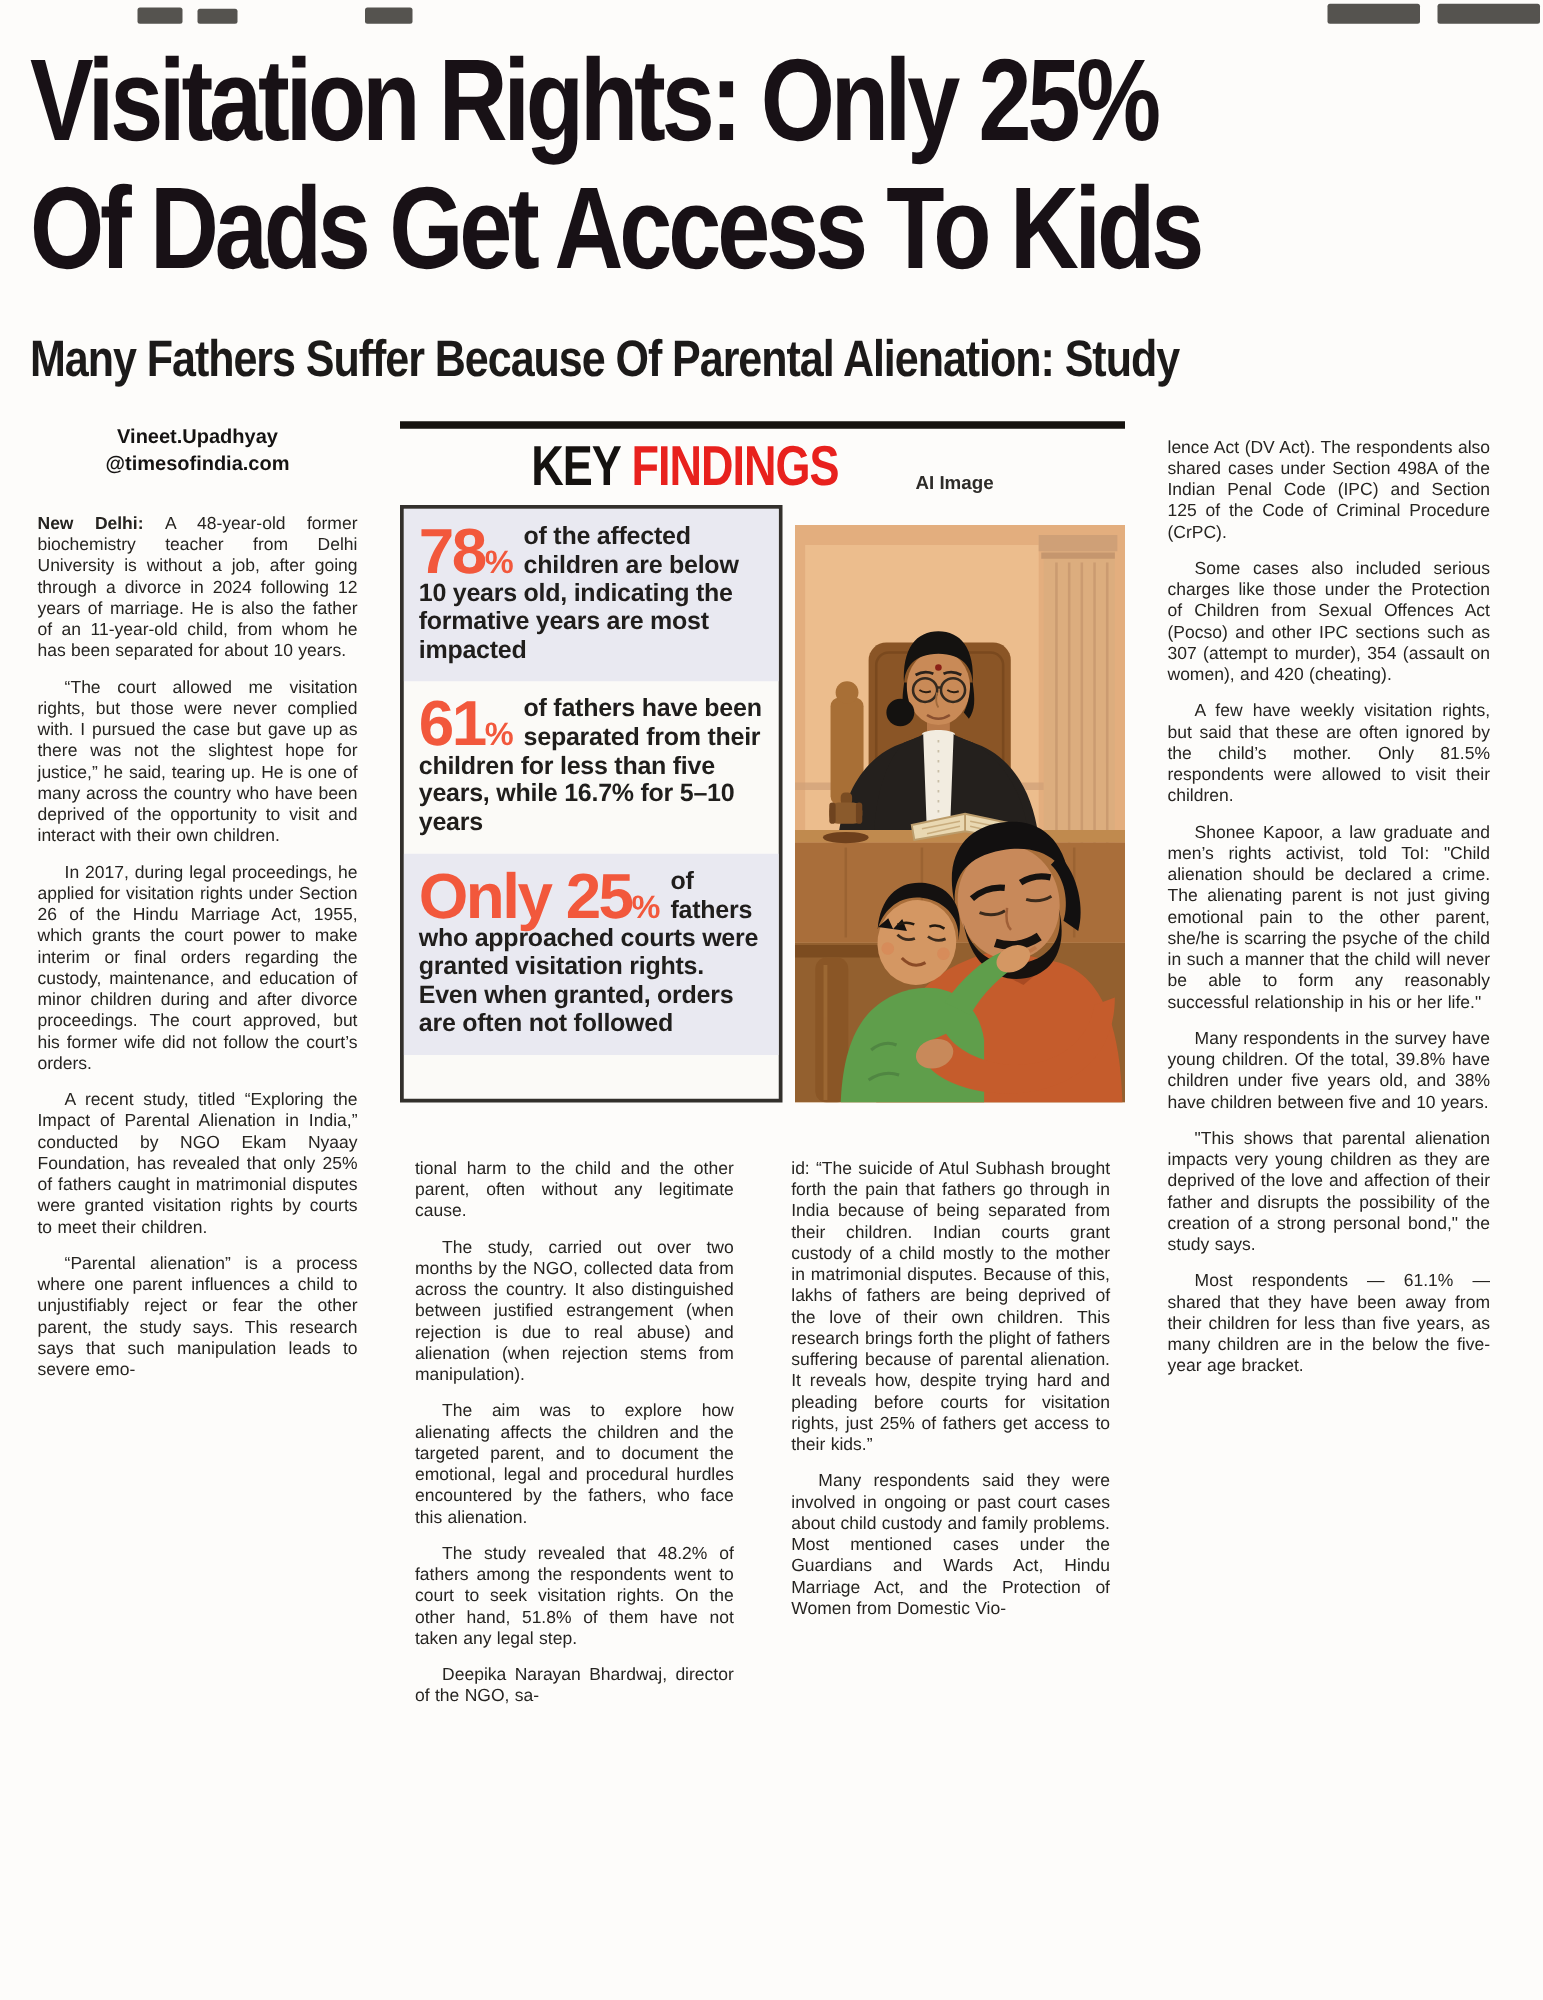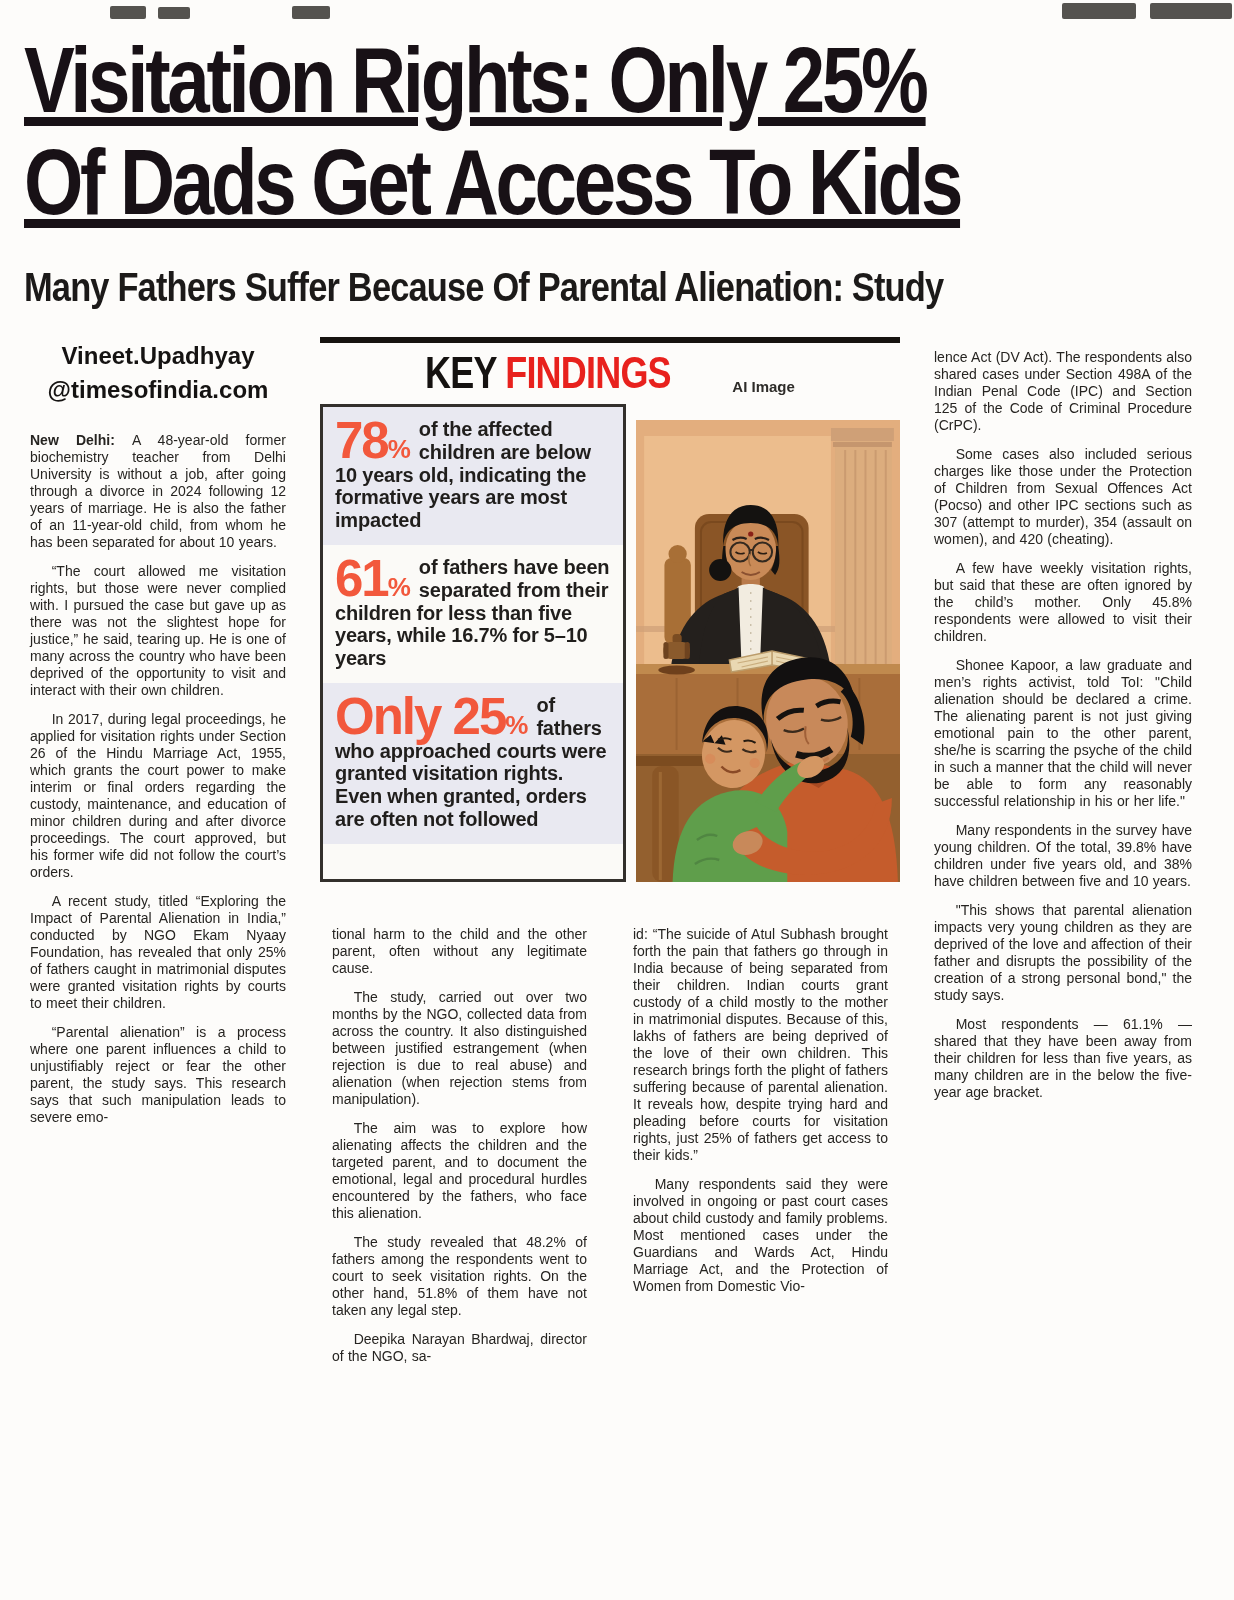--- a/index.html
+++ b/index.html
@@ -3,34 +3,34 @@
 <meta charset="utf-8">
 <style>
   html,body{margin:0;padding:0;background:#fdfcfa;}
   .page{position:relative;width:1234px;height:1600px;background:#fdfcfa;overflow:hidden;
         color:#232220;-webkit-font-smoothing:antialiased;}
   
   .frag{position:absolute;background:#2b2824;border-radius:2px;opacity:.8;}
 
   
   .headline{margin:34px 0 0 24px;font-family:"Liberation Sans",sans-serif;font-weight:800;
-            color:#181116;line-height:1.0;text-decoration:underline;}
+            color:#181116;line-height:1.0;}
   .headline .hl-line{font-size:93px;letter-spacing:-4px;white-space:nowrap;
             transform:scaleX(.82);transform-origin:left center;height:102px;}
   .subhead{margin:26px 0 0 24px;font-family:"Liberation Sans",sans-serif;font-weight:700;
            font-size:41px;letter-spacing:-1px;color:#1c1a19;white-space:nowrap;
            transform:scaleX(.84);transform-origin:left center;}
 
   
   .cols{display:flex;gap:22px;padding:26px 30px 0 18px;align-items:flex-start;}
   .col1{flex:0 0 280px;}
   .mid{flex:0 0 580px;}
   .col4{flex:1 1 auto;min-width:0;}
 
-  .byline{font-family:"Liberation Sans",sans-serif;font-weight:700;font-size:24px;
+  .byline{font-family:"Liberation Sans",sans-serif;font-weight:700;font-size:16px;
           text-align:center;color:#151312;line-height:1.4;margin:2px 10px 26px;}
 
   .paras p{margin:12px;font-family:Liberation Sans, sans-serif;font-size:14px;line-height:1.215;
            text-align:justify;color:#262421;hyphens:auto;word-spacing:.4px;}
   .paras p + p{text-indent:1.55em;}
   .paras .lead{font-weight:700;}
 
   
   .rule{height:6px;background:#16130f;}
   .kf-head{display:flex;justify-content:center;align-items:flex-end;margin:7px 0 9px;}
@@ -252,21 +252,21 @@
       </div>
     </section>
 
     <section class="col4">
       <div class="paras">
 
           <p><span class="lead"></span><span>lence Act (DV Act). The respondents also shared cases under Section 498A of the Indian Penal Code (IPC) and Section 125 of the Code of Criminal Procedure (CrPC).</span></p>
 
           <p><span class="lead"></span><span>Some cases also included serious charges like those under the Protection of Children from Sexual Offences Act (Pocso) and other IPC sections such as 307 (attempt to murder), 354 (assault on women), and 420 (cheating).</span></p>
 
-          <p><span class="lead"></span><span>A few have weekly visitation rights, but said that these are often ignored by the child’s mother. Only 45.8% respondents were allowed to visit their children.</span></p>
+          <p><span class="lead"></span><span>A few have weekly visitation rights, but said that these are often ignored by the child’s mother. Only 81.5% respondents were allowed to visit their children.</span></p>
 
           <p><span class="lead"></span><span>Shonee Kapoor, a law graduate and men’s rights activist, told ToI: "Child alienation should be declared a crime. The alienating parent is not just giving emotional pain to the other parent, she/he is scarring the psyche of the child in such a manner that the child will never be able to form any reasonably successful relationship in his or her life."</span></p>
 
           <p><span class="lead"></span><span>Many respondents in the survey have young children. Of the total, 39.8% have children under five years old, and 38% have children between five and 10 years.</span></p>
 
           <p><span class="lead"></span><span>"This shows that parental alienation impacts very young children as they are deprived of the love and affection of their father and disrupts the possibility of the creation of a strong personal bond," the study says.</span></p>
 
           <p><span class="lead"></span><span>Most respondents — 61.1% — shared that they have been away from their children for less than five years, as many children are in the below the five-year age bracket.</span></p>
         </div>
     </section>

